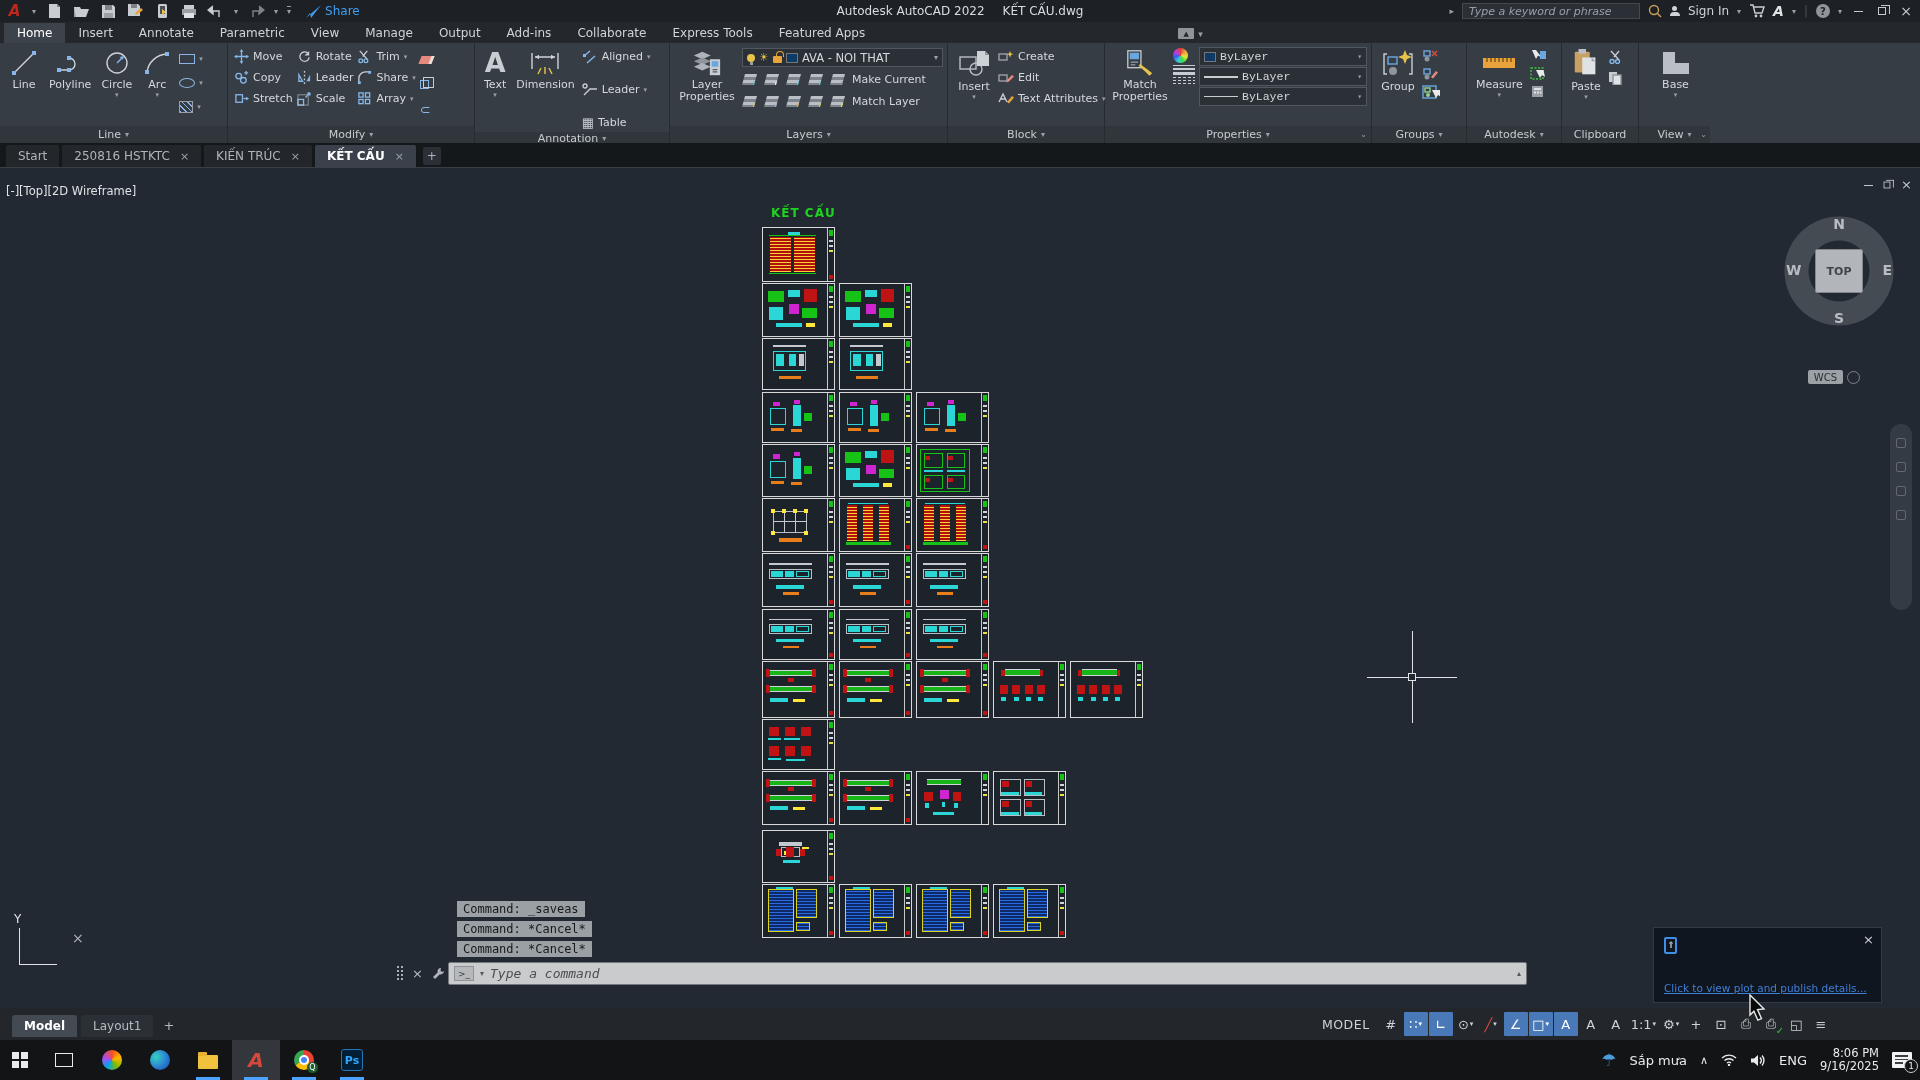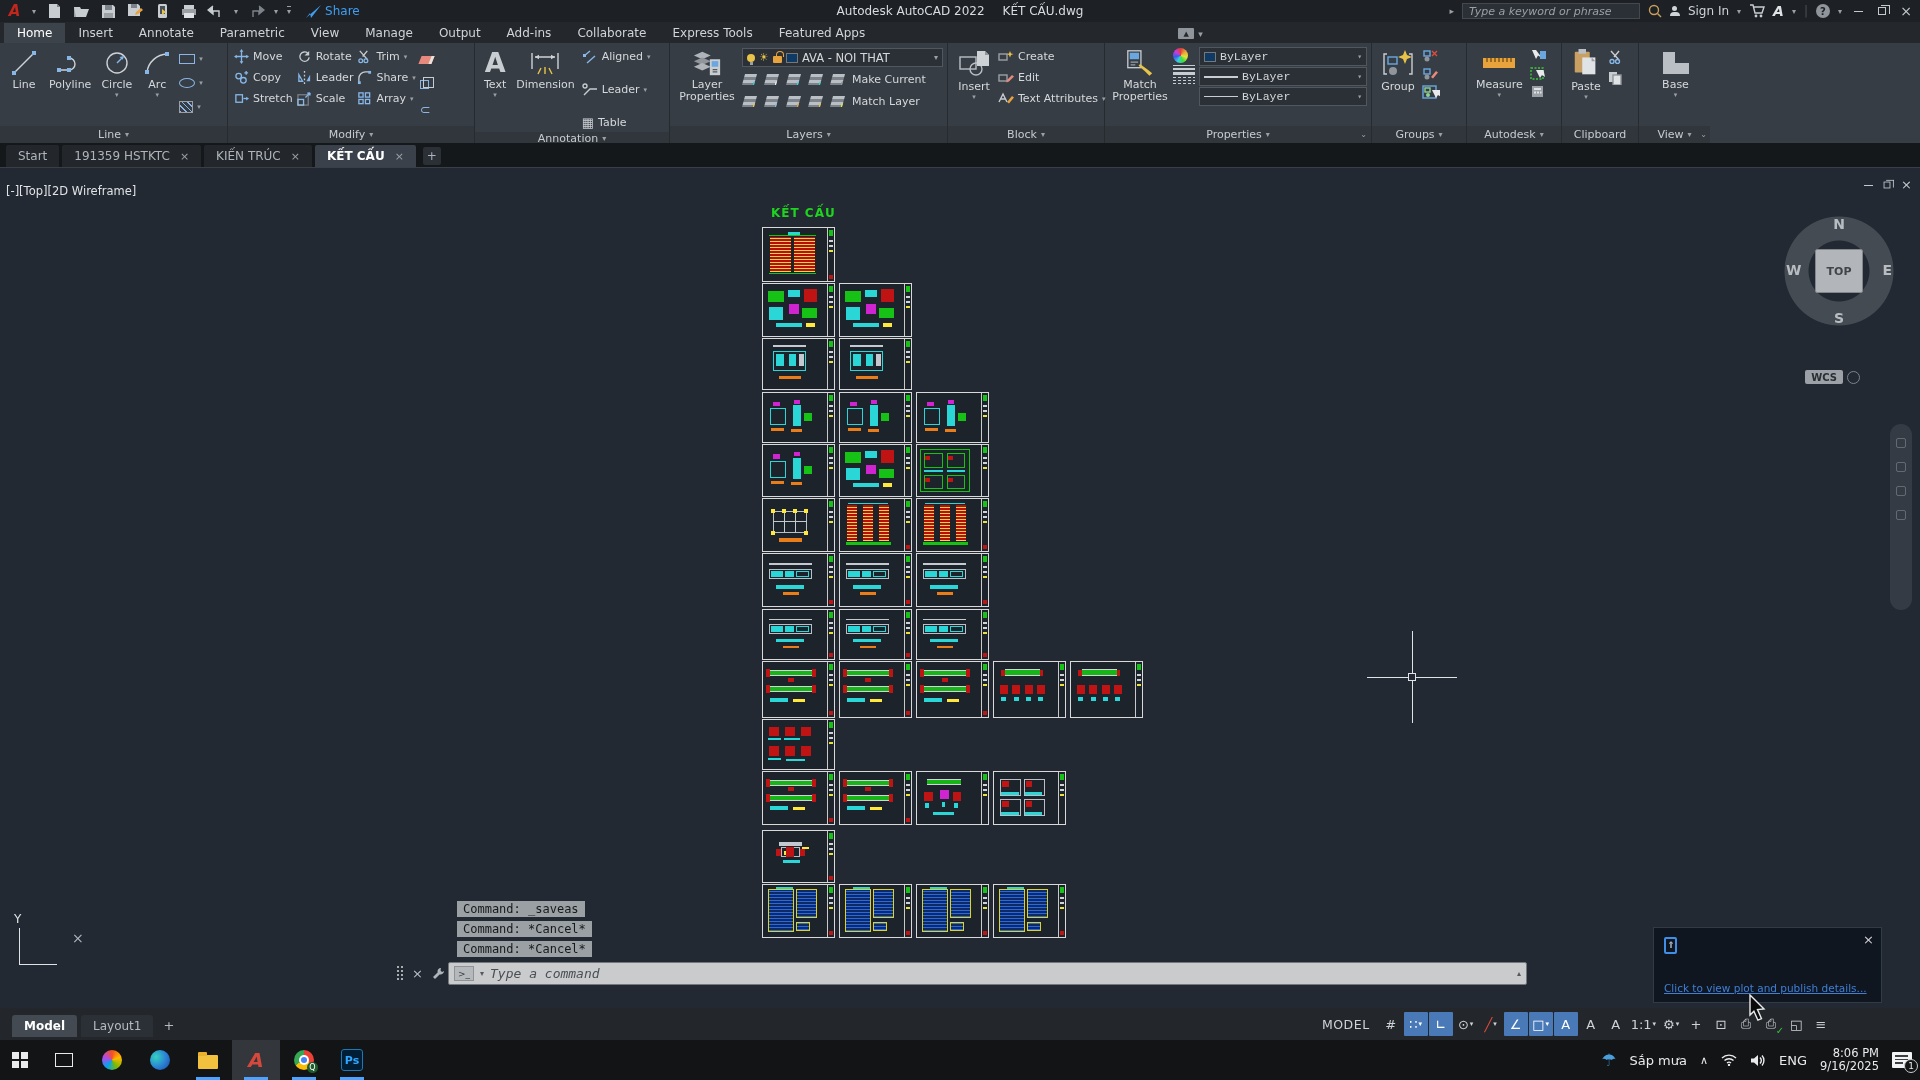--- a/index.html
+++ b/index.html
@@ -101,21 +101,21 @@
   .sh.R{background:#b30f0f; background-image:repeating-linear-gradient(0deg,rgba(255,232,58,.9) 0 1px,transparent 1px 3px);}
   .sh.B{background:#17b517; border-top:1px solid #cfd4d9; border-bottom:1px solid #cfd4d9;}
   .sh.T{border:1px solid #ded41e; background:repeating-linear-gradient(0deg,#2a6ae0 0 1px,#0d2a66 1px 3px);}
   .sh.bc{border:1px solid #2ad6d6} .sh.bw{border:1px solid #b9bfc6} .sh.bg{border:1px solid #17c217}
 
   
   .viewcube { position:absolute; right:26px; top:48px; width:110px; height:110px; }
   .vc-ring { position:absolute; inset:0; border-radius:50%; background:radial-gradient(circle at 50% 50%, rgba(0,0,0,0) 0 30px, #454b53 31px 54px, rgba(0,0,0,0) 55px); }
   .vc-face { position:absolute; left:31px; top:33px; width:48px; height:44px; background:#b2b6ba; border:1px solid #83878c; border-radius:2px; display:flex; align-items:center; justify-content:center; font-size:11px; font-weight:bold; color:#41454a; }
   .vc-l { position:absolute; color:#b8bdc2; font-weight:bold; font-size:14px; }
-  .wcs { position:absolute; right:60px; top:202px; display:flex; align-items:center; gap:4px;font-weight:bold; }
+  .wcs { position:absolute; right:60px; top:202px; display:flex; align-items:center; gap:4px; }
   .wcs .chip { background:#9ba1a7; color:#2b2e32; font-size:10px; padding:0 6px; height:14px; display:flex; align-items:center; border-radius:2px; }
   .wcs .circ { width:13px; height:13px; border:1px solid #7d838a; border-radius:50%; }
 
   
   .navbar { position:absolute; right:8px; top:256px; width:22px; height:186px; border-radius:11px; background:rgba(150,158,166,.16); display:flex; flex-direction:column; align-items:center; gap:14px; padding-top:14px; }
   .navbar i { width:10px; height:10px; border:1px solid #8a9096; border-radius:2px; opacity:.55; }
 
   
   .crosshair { position:absolute; left:1412px; top:509px; width:0; height:0; }
   .crosshair .h { position:absolute; left:-45px; top:0; width:90px; height:1px; background:#dfe3e6; }
@@ -794,21 +794,21 @@
     </div>
     <div style="flex:1;background:#373d44;"></div>
   </div>
 
   <div class="ftabs">
 
   <div class="ftab">
         <span>Start</span>
       </div>
       <div class="ftab">
-        <span>191359 HSTKTC</span>
+        <span>250816 HSTKTC</span>
         <span class="x">×</span>
       </div>
       <div class="ftab">
         <span>KIẾN TRÚC</span>
         <span class="x">×</span>
       </div>
       <div class="ftab active">
         <span>KẾT CẤU</span>
         <span class="x">×</span>
       </div>

